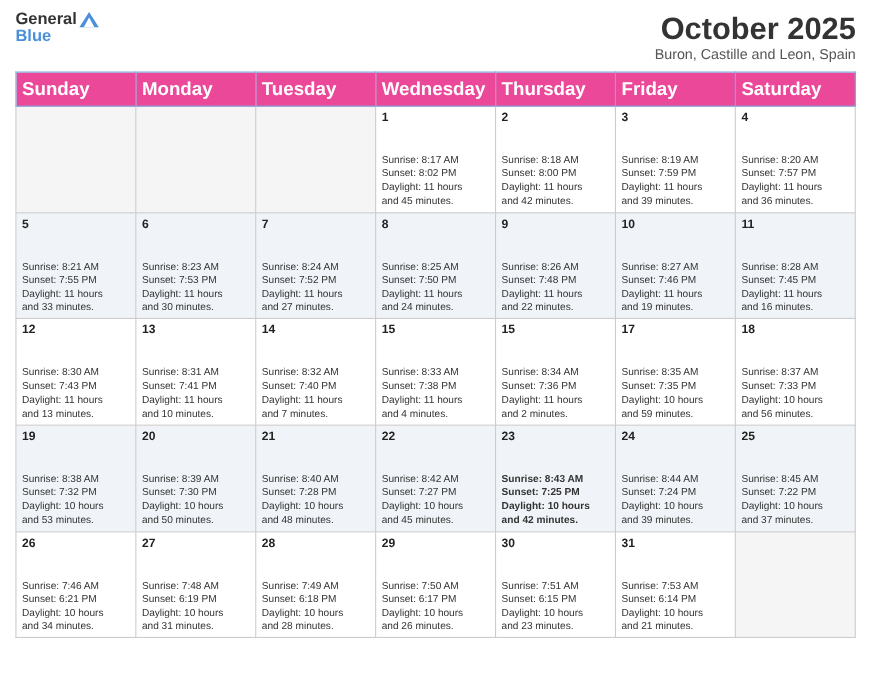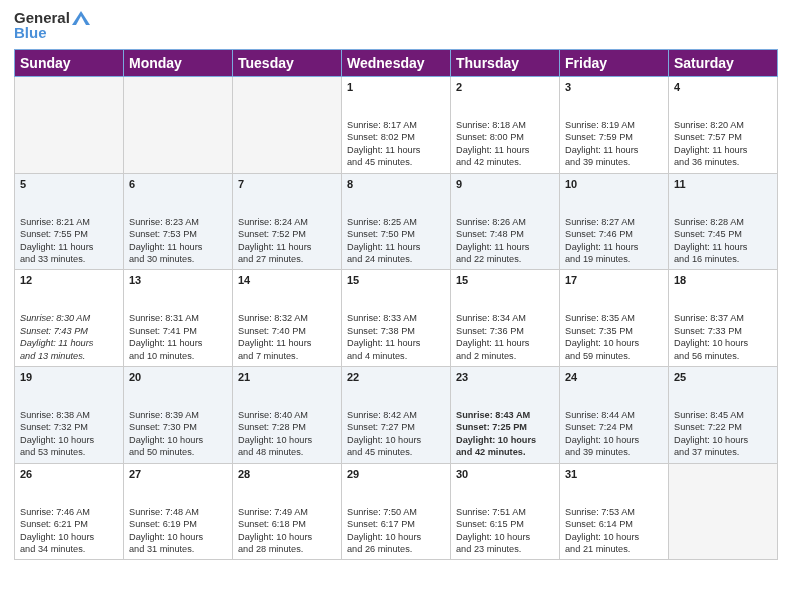--- a/index.html
+++ b/index.html
@@ -29,25 +29,25 @@
     }
     .title-block {
       text-align: right;
     }
     .calendar {
       width: 100%;
       border-collapse: collapse;
       font-size: 10px;
     }
     .calendar th {
-      background-color: #701a75;
+      background-color: #ec4899;
       color: #fff;
       text-align: left;
       padding: 5px 5px;
-      font-size: 14px;
+      font-size: 17px;
       font-weight: bold;
       border: 1px solid #7aaade;
     }
     .calendar td {
       vertical-align: top;
       border: 1px solid #ccc;
       padding: 4px 5px;
       width: 14.28%;
       height: 78px;
       background: #fff;
@@ -81,20 +81,24 @@
         <span style="display:flex;align-items:center;gap:1px;">
           <span style="font-size:15px;font-weight:bold;color:#333;">General</span>
           <svg width="18" height="14" viewBox="0 0 18 14" style="margin-left:1px;">
             <polygon points="0,14 9,0 18,14" fill="#4a90d9"></polygon>
             <polygon points="4,14 9,5 14,14" fill="#fff"></polygon>
           </svg>
         </span>
         <span style="font-size:15px;font-weight:bold;color:#4a90d9;margin-top:-2px;">Blue</span>
       </div>
     </div>
+    <div class="title-block">
+      <div style="font-size:28px;font-weight:bold;color:#333;">October 2025</div>
+      <div style="font-size:13px;color:#555;">Buron, Castille and Leon, Spain</div>
+    </div>
   </div>
 
   <table class="calendar">
     <thead>
       <tr>
       <th>Sunday</th>
           <th>Monday</th>
           <th>Tuesday</th>
           <th>Wednesday</th>
           <th>Thursday</th>
@@ -183,21 +187,21 @@
             <div class="day-num">11</div>
             <div class="day-info" style="white-space: pre-line;">Sunrise: 8:28 AM
 Sunset: 7:45 PM
 Daylight: 11 hours
 and 16 minutes.</div>
           </td>
         </tr>
         <tr>
           <td>
             <div class="day-num">12</div>
-            <div class="day-info" style="white-space: pre-line; font-style: italic;">Sunrise: 8:30 AM
+            <div class="day-info" style="white-space: pre-line;">Sunrise: 8:30 AM
 Sunset: 7:43 PM
 Daylight: 11 hours
 and 13 minutes.</div>
           </td>
           <td>
             <div class="day-num">13</div>
             <div class="day-info" style="white-space: pre-line;">Sunrise: 8:31 AM
 Sunset: 7:41 PM
 Daylight: 11 hours
 and 10 minutes.</div>

